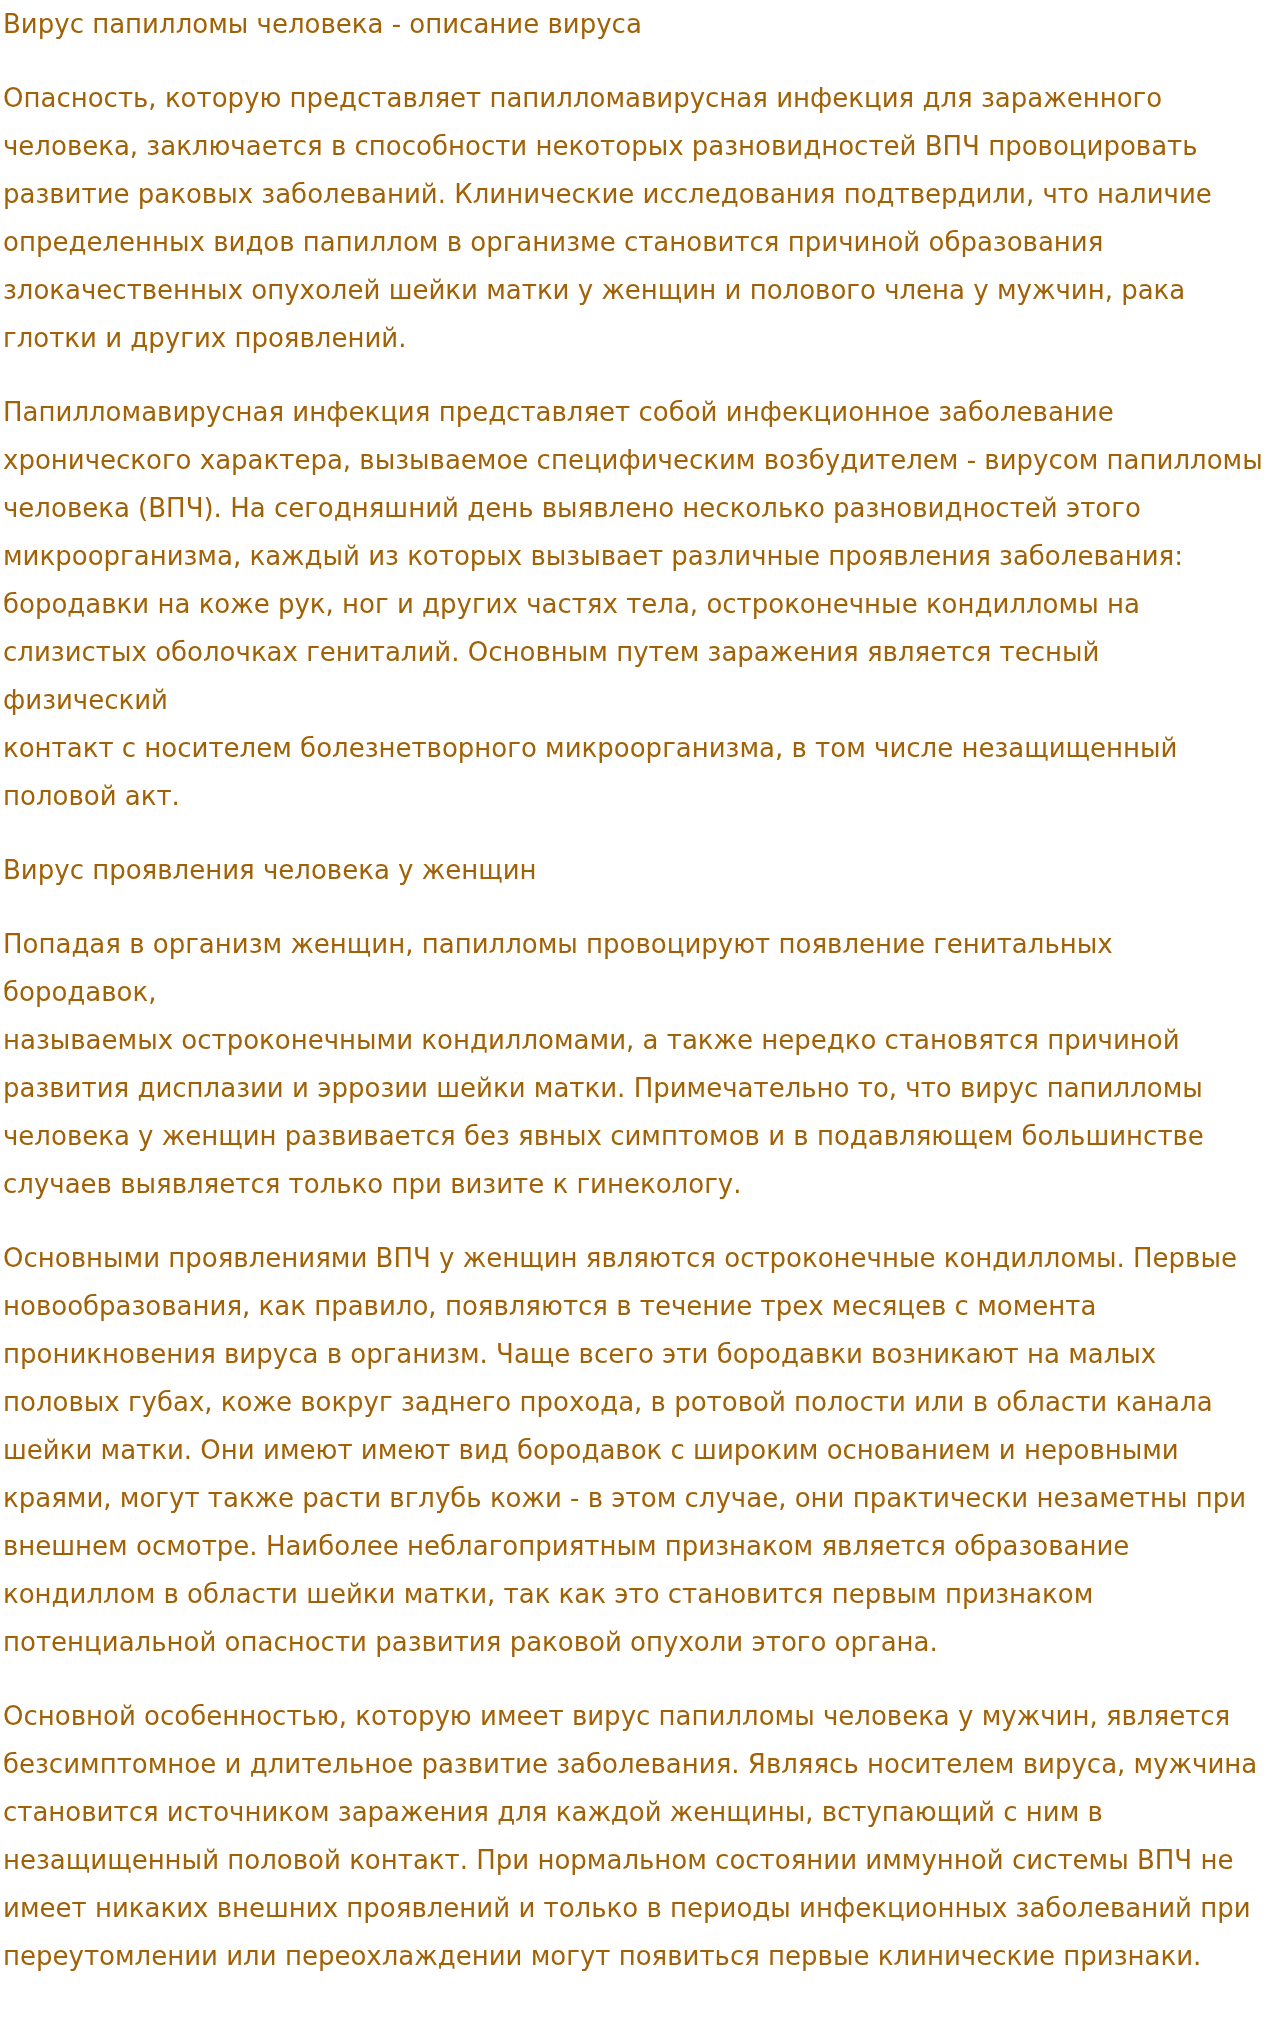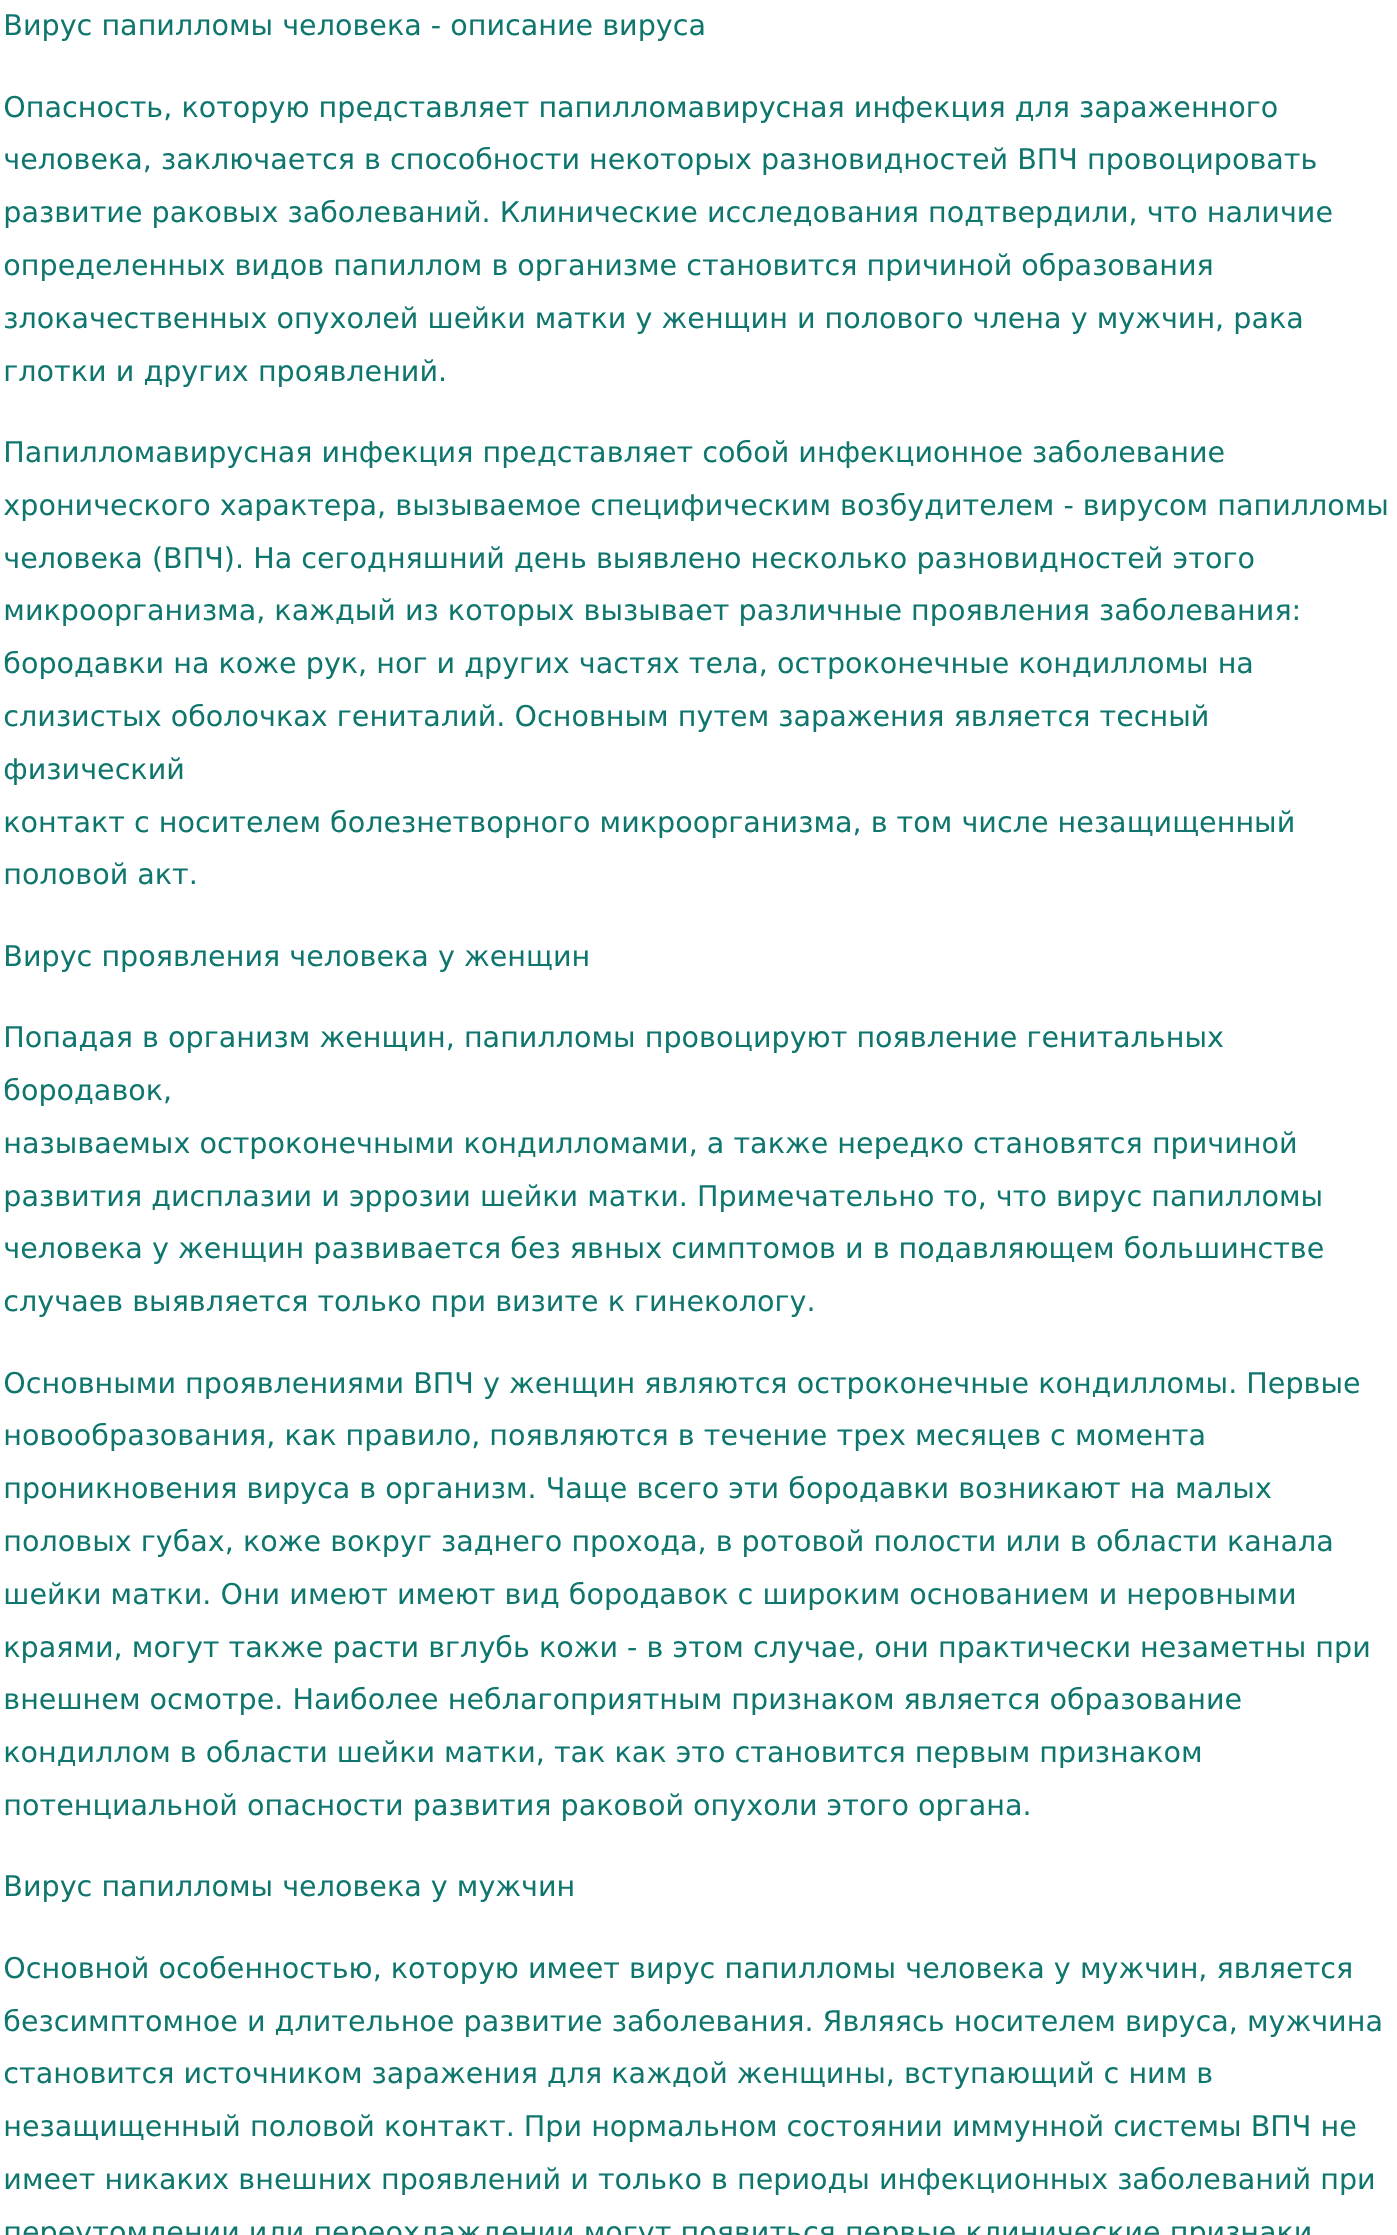--- a/index.html
+++ b/index.html
@@ -18,21 +18,21 @@
     font-family: "DejaVu Sans", sans-serif;
     font-size: 26px;
     line-height: 48px;
     padding: 0 0 0 3px;
   }
   .text-block {
     margin: 0 0 26px 0;
     font-size: 26px;
     font-weight: 400;
     white-space: pre-line;
-    color: #0f766e;
+    color: #a16207;
   }
   h1.text-block, h2.text-block {
     font-size: 26px;
     font-weight: 400;
   }
 </style>
 </head>
 <body>
 
 <div class="page">
@@ -65,21 +65,20 @@
   <p class="text-block">Основными проявлениями ВПЧ у женщин являются остроконечные кондилломы. Первые
 новообразования, как правило, появляются в течение трех месяцев с момента
 проникновения вируса в организм. Чаще всего эти бородавки возникают на малых
 половых губах, коже вокруг заднего прохода, в ротовой полости или в области канала
 шейки матки. Они имеют имеют вид бородавок с широким основанием и неровными
 краями, могут также расти вглубь кожи - в этом случае, они практически незаметны при
 внешнем осмотре. Наиболее неблагоприятным признаком является образование
 кондиллом в области шейки матки, так как это становится первым признаком
 потенциальной опасности развития раковой опухоли этого органа.</p>
 
-  <h2 class="text-block">Вирус папилломы человека у мужчин</h2>
 
   <p class="text-block">Основной особенностью, которую имеет вирус папилломы человека у мужчин, является
 безсимптомное и длительное развитие заболевания. Являясь носителем вируса, мужчина
 становится источником заражения для каждой женщины, вступающий с ним в
 незащищенный половой контакт. При нормальном состоянии иммунной системы ВПЧ не
 имеет никаких внешних проявлений и только в периоды инфекционных заболеваний при
 переутомлении или переохлаждении могут появиться первые клинические признаки.</p>
 
 </div>
 

